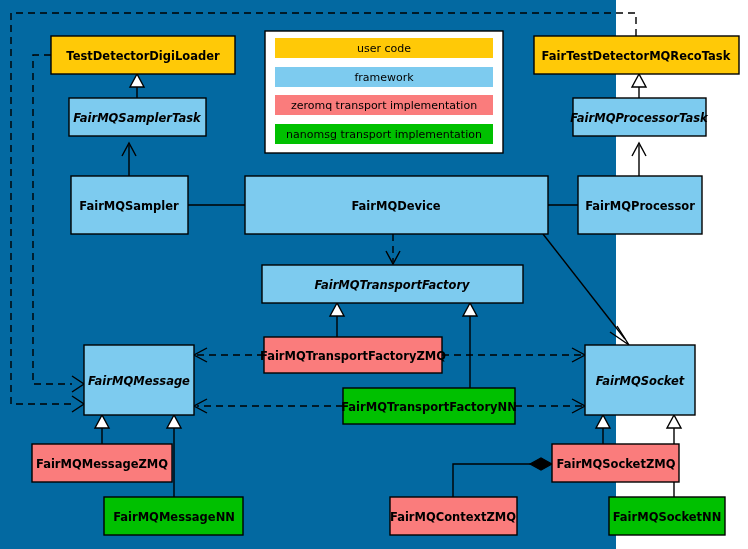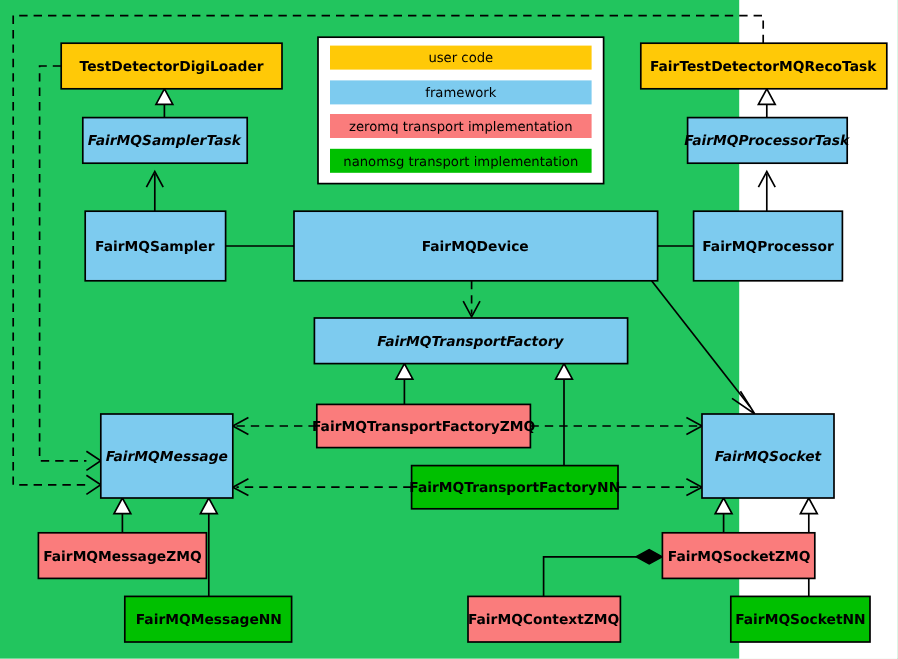--- a/index.html
+++ b/index.html
@@ -10,21 +10,21 @@
   body {
     width: 748px;
     height: 549px;
     overflow: hidden;
     font-family: "DejaVu Sans", sans-serif;
   }
   #diagram-root {
     position: relative;
     width: 616px;
     height: 549px;
-    background: #22c55e;
+    background: #0369a1;
   }
   svg.layer {
     position: absolute;
     top: 0;
     left: 0;
     width: 748px;
     height: 549px;
   }
   .node-rect {
     stroke: #000000;

